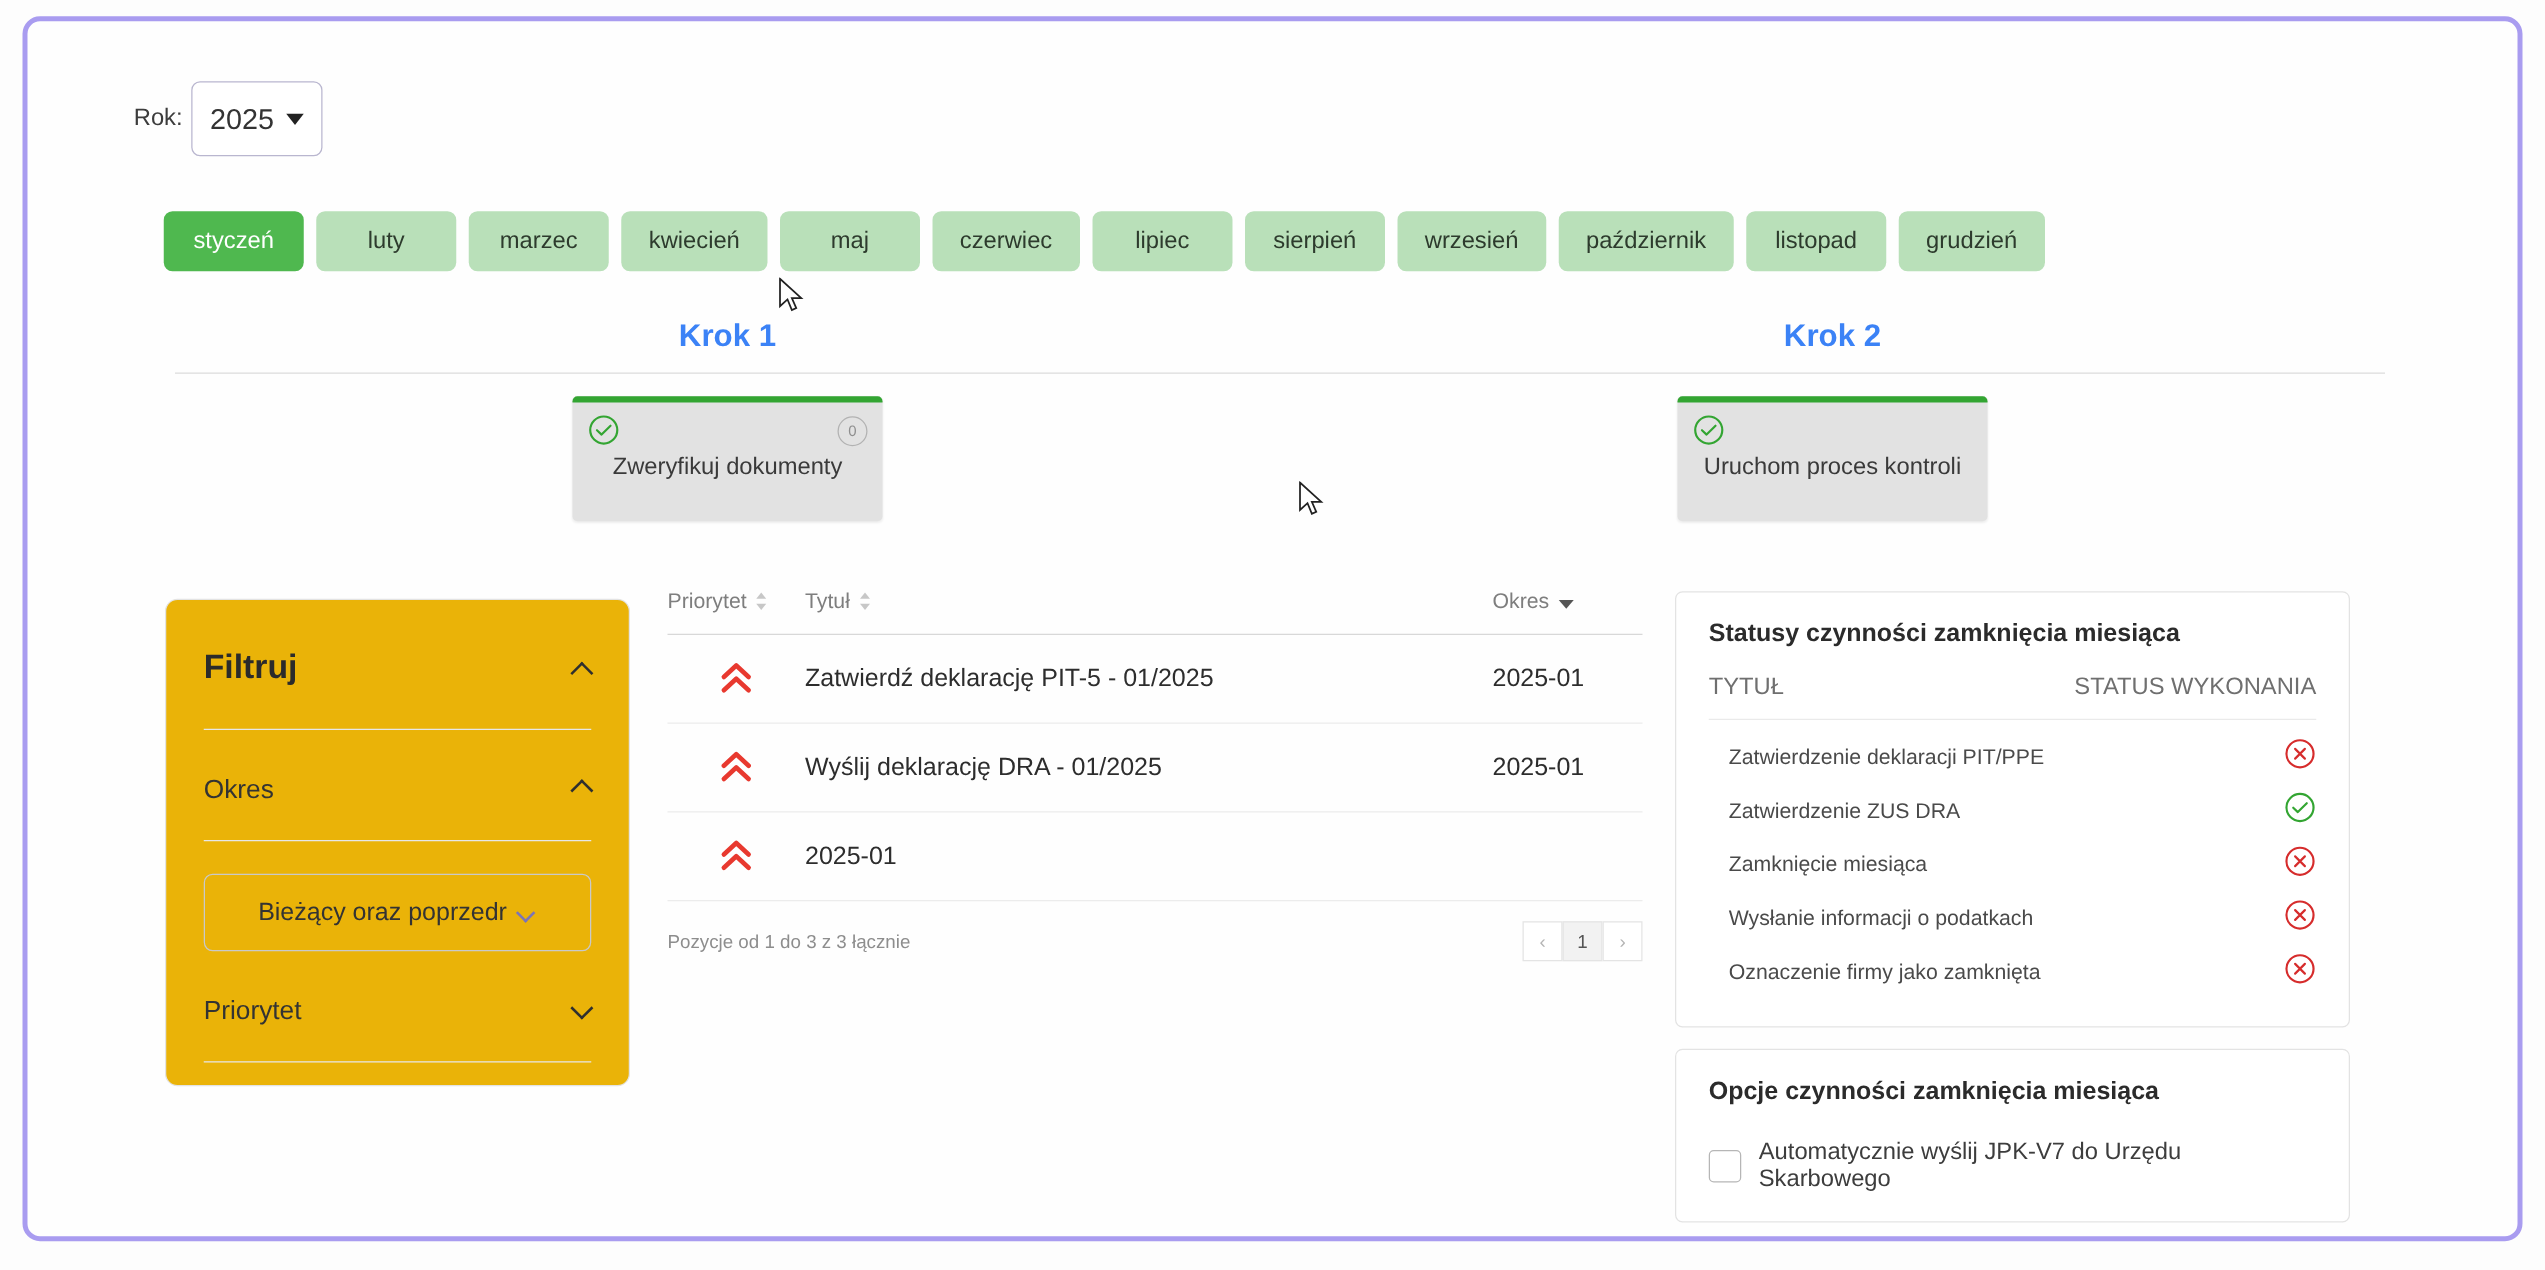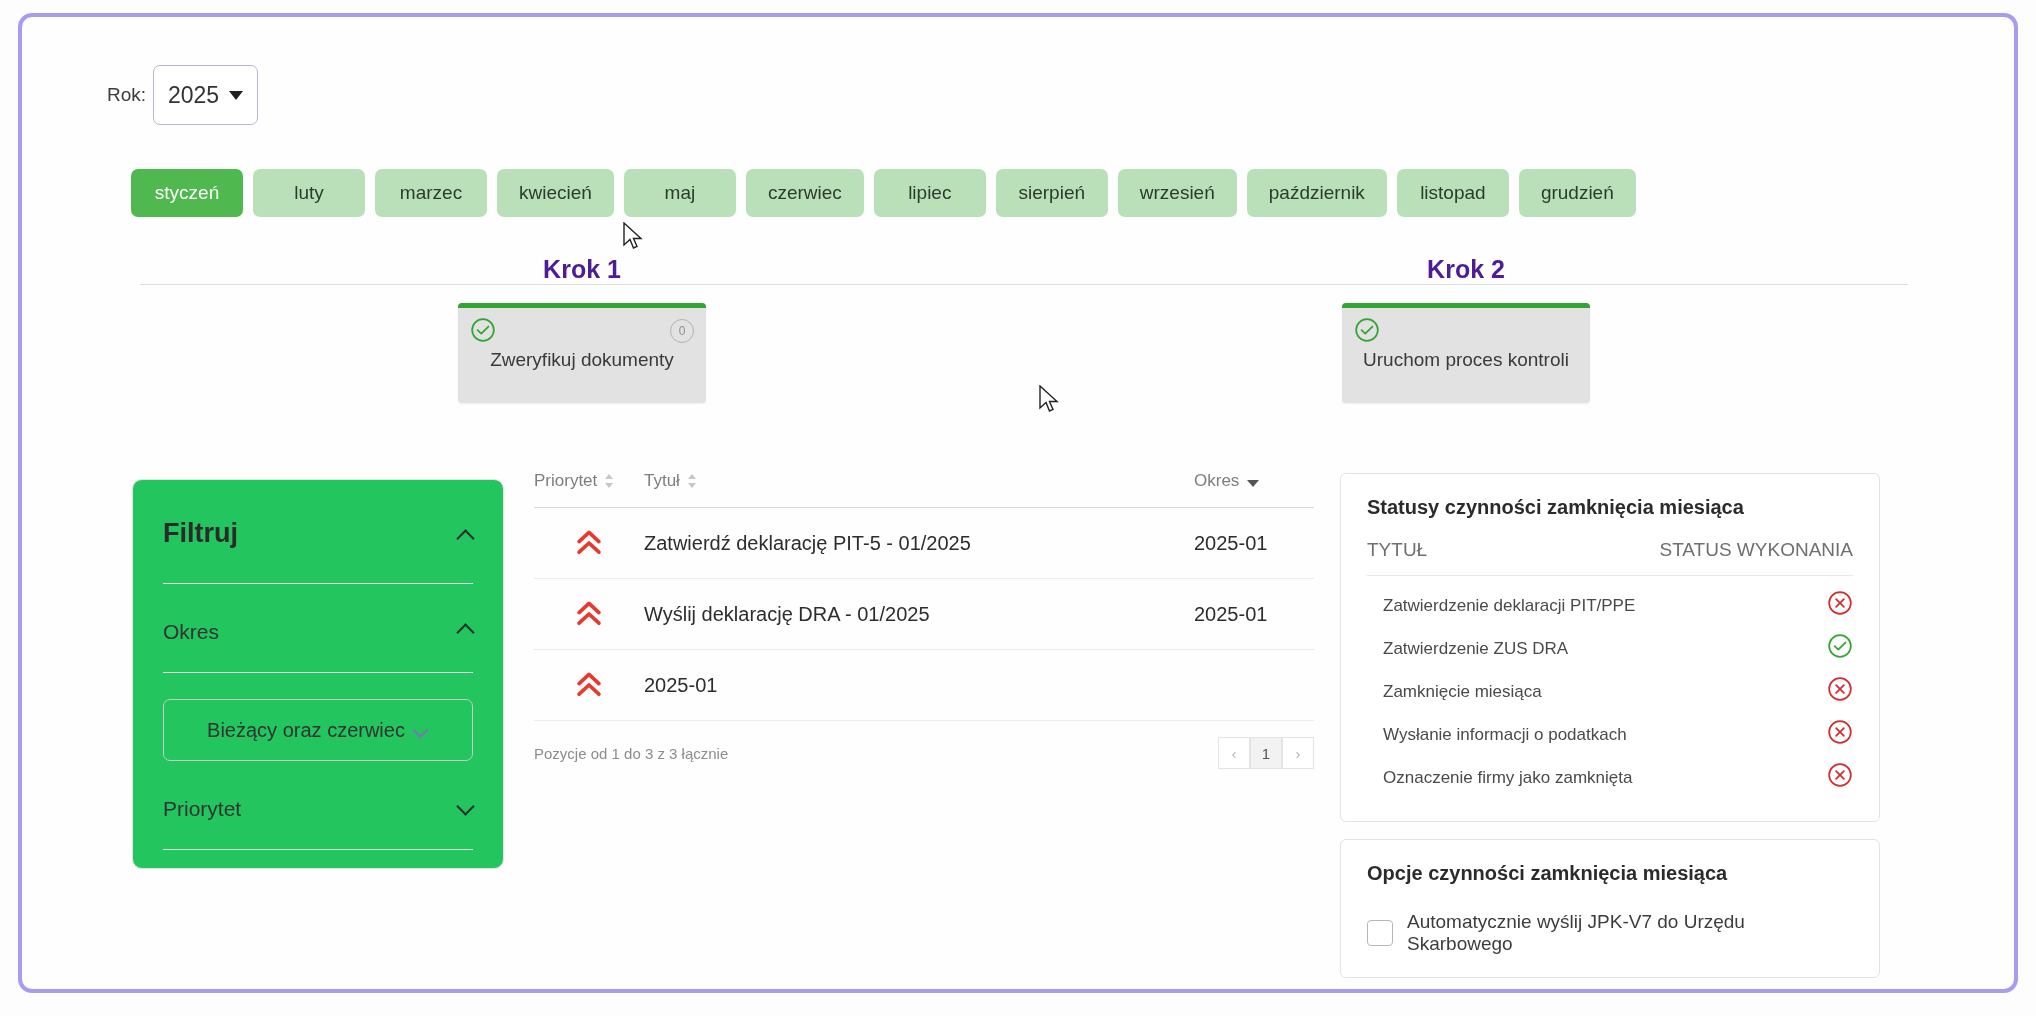--- a/index.html
+++ b/index.html
@@ -37,21 +37,21 @@
     height: 48px; min-width: 112px; padding: 0 22px;
     border-radius: 7px; background: #b9e0b9; color: #2d3b2d;
     display: flex; align-items: center; justify-content: center;
     font-size: 19px; white-space: nowrap;
   }
   .month.active { background: #4fb84f; color: #fff; }
 
   
   .steps { position: absolute; left: 118px; top: 238px; width: 1768px; display: flex; }
   .step-col { flex: 1; display: flex; flex-direction: column; align-items: center; }
-  .step-title { font-size: 25px; font-weight: bold; color: #4c1d95; }
+  .step-title { font-size: 25px; font-weight: bold; color: #3b82f6; margin-bottom: 14px; }
   .step-rule { width: 100%; height: 1px; background: #dcdcdc; margin-bottom: 18px; }
   .step-card {
     width: 248px; height: 100px;
     background: #e2e2e2; border-radius: 4px;
     position: relative; padding-top: 12px;
     box-shadow: 0 1px 2px rgba(0,0,0,.07);
   }
   .step-card::before {
     content: ""; position: absolute; left: 0; right: 0; top: 0; height: 5px;
     border-radius: 4px 4px 0 0;
@@ -66,21 +66,21 @@
     font-size: 12px; display: flex; align-items: center; justify-content: center;
   }
   .step-label { text-align: center; font-size: 19px; color: #3a3a3a; margin-top: 34px; }
 
   
   .lower { position: absolute; left: 0; right: 0; top: 440px; }
 
   .filter-panel {
     position: absolute; left: 110px; top: 22px;
     width: 372px; height: 390px;
-    background: #22c55e; border: 1px solid #e3e3e3; border-radius: 10px;
+    background: #eab308; border: 1px solid #e3e3e3; border-radius: 10px;
     padding: 0 30px;
   }
   .f-row { display: flex; align-items: center; justify-content: space-between; }
   .f-title { font-size: 27px; font-weight: bold; color: #2b2b2b; padding-top: 38px; padding-bottom: 34px; }
   .f-sep { height: 1px; background: #e7e7e7; }
   .f-sub { font-size: 21px; color: #333; padding: 36px 0 28px; }
   .f-select {
     height: 62px; border: 1px solid #c9c9c9; border-radius: 7px;
     display: flex; align-items: center; justify-content: center; gap: 8px;
     font-size: 20px; color: #333; overflow: hidden; white-space: nowrap;
@@ -205,21 +205,21 @@
         <span class="chev up" style="margin-top:4px"></span>
       </div>
       <div class="f-sep"></div>
       <div class="f-row">
         <span class="f-sub">Okres</span>
         <span class="chev up"></span>
       </div>
       <div class="f-sep"></div>
       <div style="height:26px"></div>
       <div class="f-select">
-        <span>Bieżący oraz czerwiec</span>
+        <span>Bieżący oraz poprzedr</span>
         <span class="chev sm"></span>
       </div>
       <div class="f-row">
         <span class="f-sub">Priorytet</span>
         <span class="chev"></span>
       </div>
       <div class="f-sep"></div>
     </div>
 
     <div class="table">

